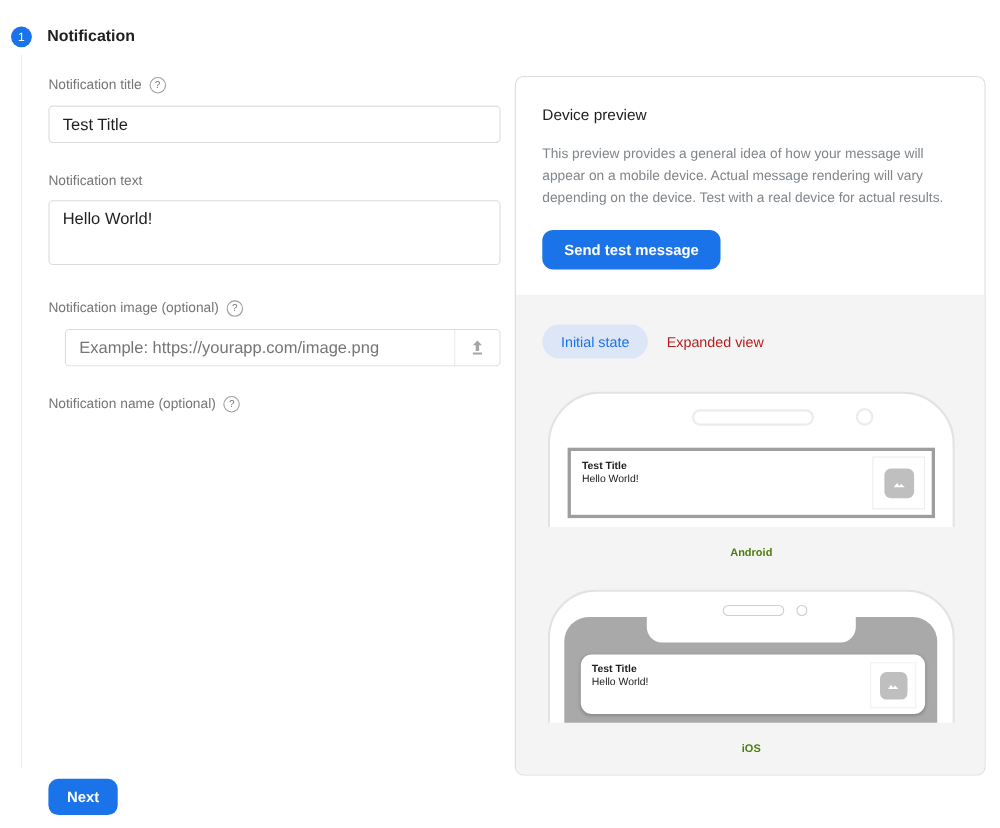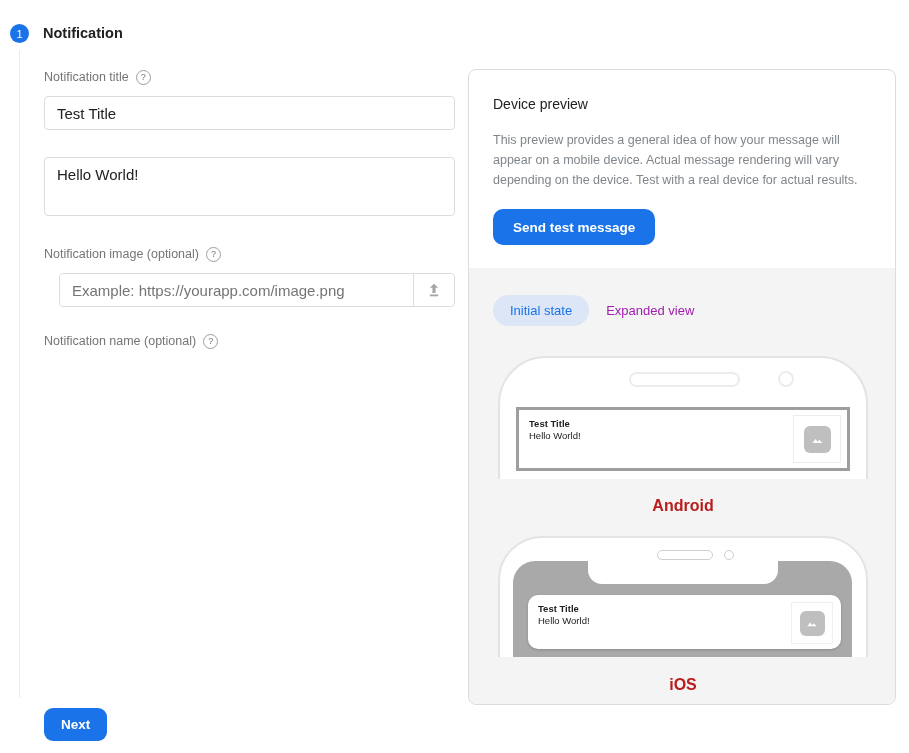--- a/index.html
+++ b/index.html
@@ -36,21 +36,21 @@
   .preview-card{position:absolute;left:468px;top:69px;width:428px;height:636px;box-sizing:border-box;
     border:1px solid #dadce0;border-radius:8px;background:#fff;overflow:hidden;}
   .preview-head{padding:26px 24px 0 24px;}
   .preview-title{font-size:14px;color:#212121;margin:0 0 19px 0;font-weight:normal;}
   .preview-desc{font-size:12.5px;color:#80868b;line-height:1.58;width:386px;margin:0 0 19px 0;}
   .send-btn{height:36px;padding:0 20px;border-radius:10px;font-size:13.5px;}
   .preview-gray{position:absolute;left:0;right:0;top:198px;bottom:0;background:#f4f4f4;}
   .tabs{display:flex;align-items:center;margin:27px 0 0 24px;}
   .tab-pill{height:31px;padding:0 17px;border-radius:16px;background:#dce6f7;color:#1a73e8;
     font-size:13px;display:inline-flex;align-items:center;cursor:pointer;}
-  .tab-plain{margin-left:17px;color:#a21caf;font-size:13px;cursor:pointer;}
+  .tab-plain{margin-left:17px;color:#b91c1c;font-size:13px;cursor:pointer;}
 
   .phone-clip{position:absolute;left:29px;width:370px;overflow:hidden;}
   .clip-android{top:286px;height:123px;}
   .clip-ios{top:466px;height:121px;}
   .phone{position:relative;width:370px;height:180px;box-sizing:border-box;background:#fff;border:2px solid #e3e3e3;}
   .phone-a{border-radius:48px 48px 0 0;}
   .phone-i{border-radius:44px 44px 0 0;}
   .speaker-a{position:absolute;left:129px;top:14px;width:107px;height:11px;border:2px solid #ececec;border-radius:8px;}
   .camera-a{position:absolute;left:278px;top:13px;width:12px;height:12px;border:2px solid #ececec;border-radius:50%;}
   .notif-a{position:absolute;left:16px;top:49px;width:334px;height:64px;box-sizing:border-box;
@@ -64,42 +64,45 @@
   .img-chip{display:flex;align-items:center;justify-content:center;background:#bfbfbf;border-radius:6px;}
   .chip-a{width:27px;height:27px;}
   .chip-i{width:25px;height:25px;}
   .speaker-i{position:absolute;left:157px;top:12px;width:54px;height:8px;border:1.5px solid #cfcfcf;border-radius:5px;}
   .camera-i{position:absolute;left:224px;top:12px;width:8px;height:8px;border:1.5px solid #cfcfcf;border-radius:50%;}
   .screen-i{position:absolute;left:13px;right:14px;top:23px;bottom:-2px;background:#a9a9a9;border-radius:22px 22px 0 0;}
   .notch-i{position:absolute;left:50%;transform:translateX(-50%);top:0;width:190px;height:23px;
     background:#fff;border-radius:0 0 14px 14px;}
   .notif-i{position:absolute;left:15px;top:34px;width:313px;height:54px;background:#fff;border-radius:10px;
     box-shadow:0 1px 3px rgba(0,0,0,0.18);}
-  .platform-label{position:absolute;left:29px;width:370px;text-align:center;font-size:16px;
-    font-weight:600;color:#b91c1c;}
+  .platform-label{position:absolute;left:29px;width:370px;text-align:center;font-size:10px;
+    font-weight:600;color:#4d7c0f;}
   .label-android{top:427px;}
   .label-ios{top:606px;}
 </style>
 </head>
 <body>
 
 <div class="page">
 
   <div class="step-badge">1</div>
   <div class="step-title">Notification</div>
   <div class="step-line"></div>
 
   <div class="form-col">
 
     <div class="field-label">
       <span>Notification title</span>
       <span class="help">?</span>
     </div>
     <input class="txt-input gap-lg" type="text" value="Test Title" style="">
 
+    <div class="field-label">
+      <span>Notification text</span>
+    </div>
     <textarea class="txt-area gap-lg" style="">Hello World!</textarea>
 
     <div class="field-label">
       <span>Notification image (optional)</span>
       <span class="help">?</span>
     </div>
     <div class="input-group gap-lg">
       <input type="text" placeholder="Example: https://yourapp.com/image.png" style="">
       <button class="upload-btn">
         <svg width="18" height="18" viewBox="0 0 24 24">

